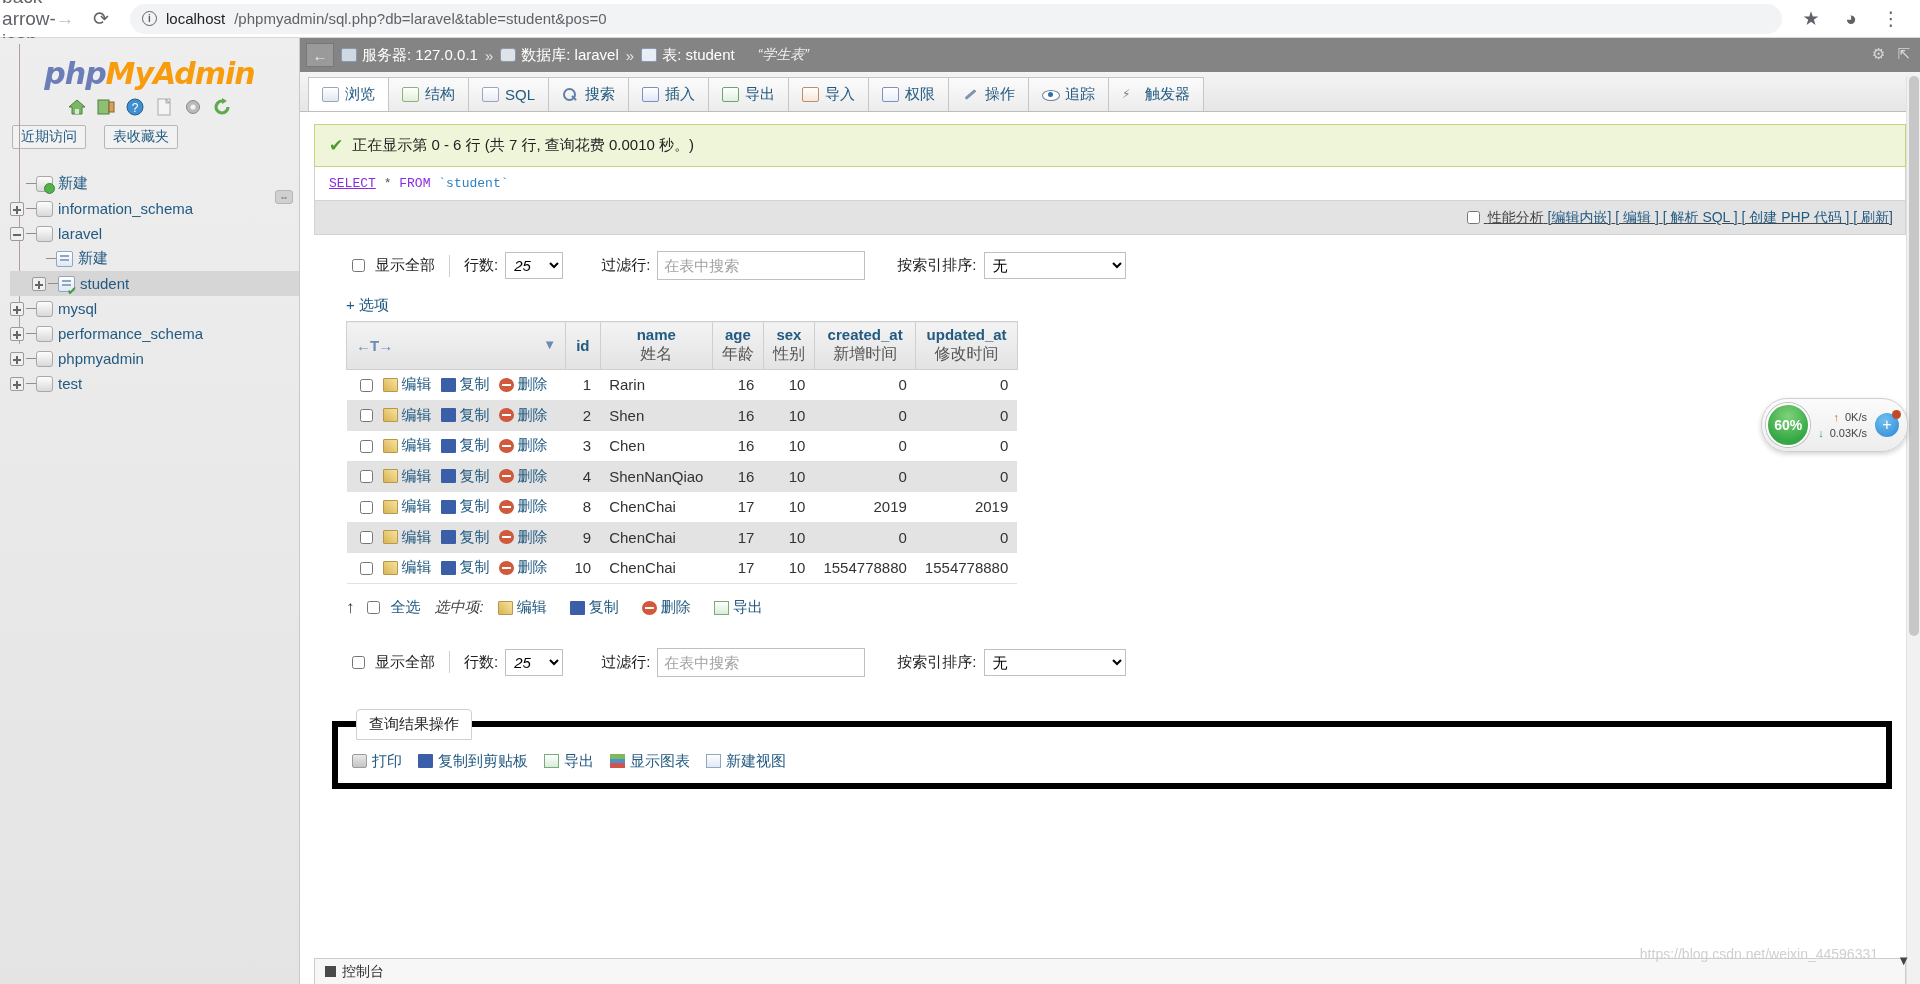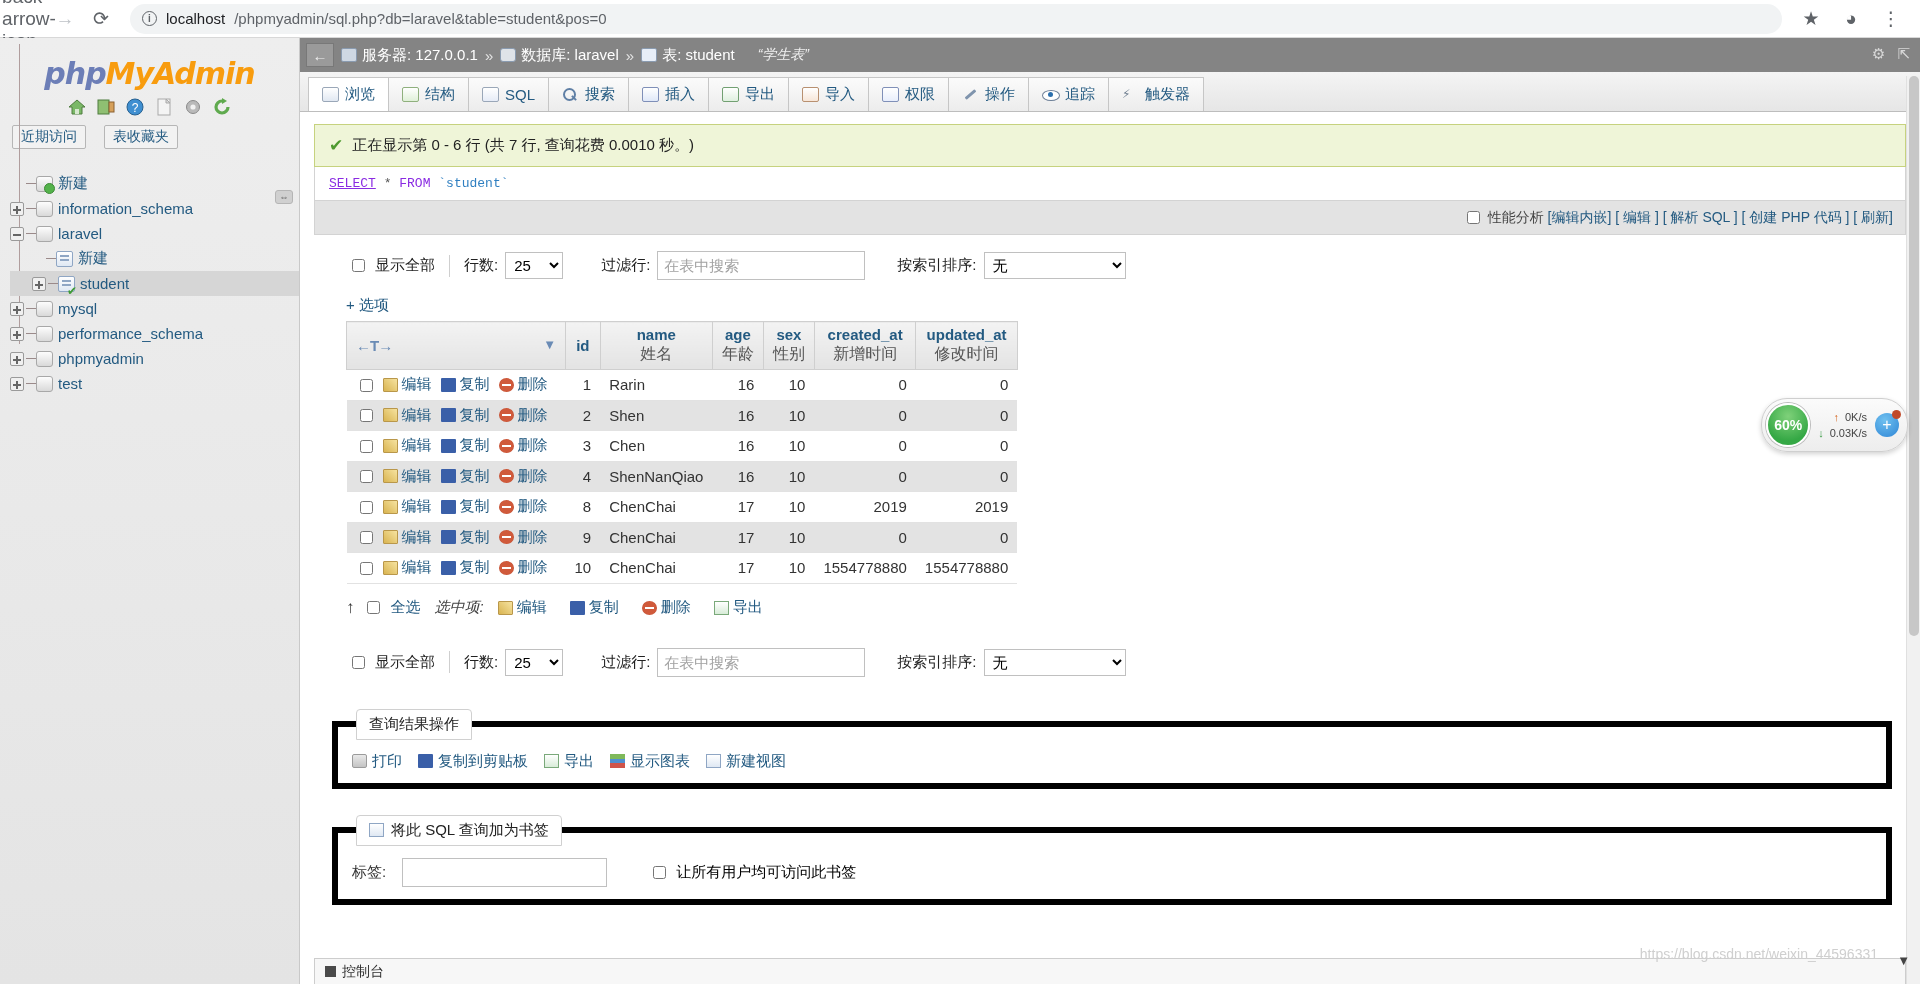--- a/index.html
+++ b/index.html
@@ -176,36 +176,36 @@
     border:1px solid #d3d3d3; border-top:none; background:#fff;
     padding:9px 14px; font-family:"Liberation Mono","DejaVu Sans Mono",monospace;
     font-size:13px; color:#333;
   }
   .sql-kw{ color:#8a2be2; }
   .sql-kw.u{ text-decoration:underline; }
   .sql-ident{ color:#2f7fc1; }
   .sql-star{ color:#555; }
   .opt-bar{
     background:#e3e3e3; border:1px solid #d3d3d3; border-top:none;
-    padding:7px 12px; text-align:right; font-size:14px; color:#444;
+    padding:7px 12px; text-align:right; font-size:14px; color:#444;text-decoration:underline;
   }
   .opt-bar a{ color:#235a81; text-decoration:none; }
   .opt-bar input[type=checkbox]{ vertical-align:-2px; margin-right:4px; }
 
   .ctrl-row{
     display:flex; align-items:center; gap:14px; font-size:15px;
     padding:16px 0 10px 34px; color:#222;
   }
   .ctrl-row .grp{ display:flex; align-items:center; gap:7px; }
   .vsep{ width:1px; height:22px; background:#cfcfcf; }
   select.mini, select.wide{
     font-family:"Liberation Sans",sans-serif; font-size:15px;
     border:1px solid #c0c0c0; background:#fff; padding:3px 4px;
   }
-  select.mini{ width:58px; }
+  select.mini{ width:58px;font-style:italic; }
   select.wide{ width:142px; }
   input.filter-input{
     width:208px; padding:5px 6px; font-size:15px; border:1px solid #c0c0c0;
     font-family:"Liberation Sans",sans-serif;
   }
   input.filter-input::placeholder{ color:#a2a2a2; }
 
   .opt-toggle{ padding:6px 0 6px 32px; font-size:15px; color:#235a81; cursor:pointer; }
 
   
@@ -792,34 +792,20 @@
               <span class="mini-ico ico-chart"></span>
               <span>显示图表</span>
             </a>
           <a href="#">
               <span class="mini-ico ico-view"></span>
               <span>新建视图</span>
             </a>
         </div>
       </fieldset>
 
-      <fieldset class="pma" style="margin-top:26px;">
-        <legend>
-            <span class="mini-ico ico-view"></span>
-            <span>将此 SQL 查询加为书签</span>
-          </legend>
-        <div class="bm-row">
-          <label>标签:</label>
-          <input class="bm-input" type="text" style="">
-          <span style="display:flex;align-items:center;gap:7px;margin-left:26px;">
-            <input type="checkbox" style="">
-            <span>让所有用户均可访问此书签</span>
-          </span>
-        </div>
-      </fieldset>
     </div>
 
     <div id="console-bar">
       <span class="console-sq"></span>
       <span>控制台</span>
     </div>
 
     <div id="right-scrollbar">
       <div class="thumb"></div>
     </div>

